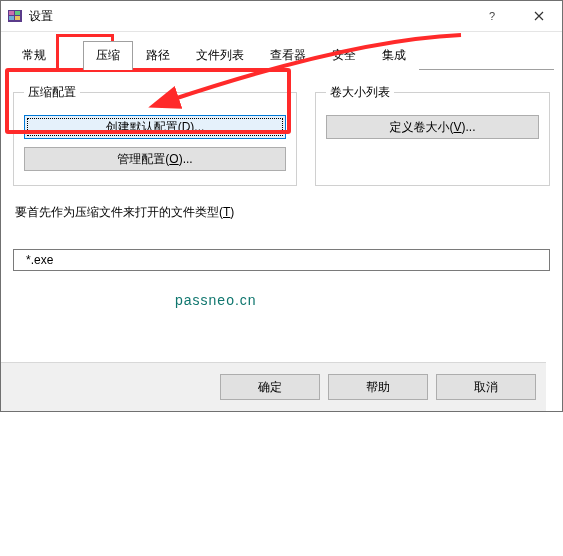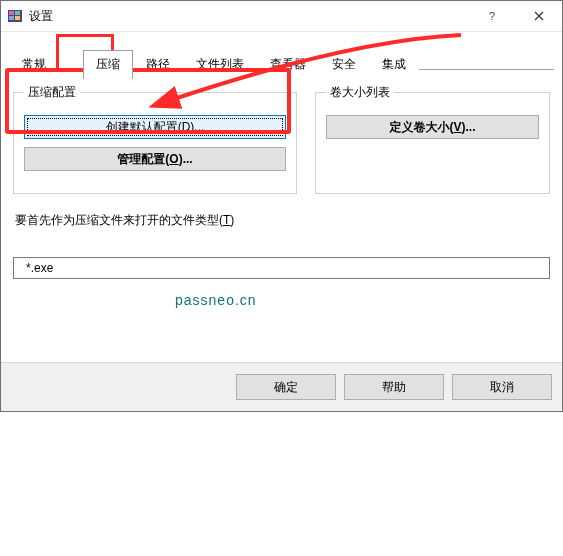--- a/index.html
+++ b/index.html
@@ -4,38 +4,38 @@
 <style>
   html,body{margin:0;padding:0;font-family:"Microsoft YaHei","Segoe UI",sans-serif;font-size:12px;background:#fff;color:#000;}
   .window{width:563px;height:412px;border:1px solid #707070;box-sizing:border-box;position:relative;background:#fff;}
   .titlebar{height:30px;display:flex;align-items:center;padding:0 0 0 6px;border-bottom:1px solid #e5e5e5;}
   .app-icon{width:16px;height:16px;margin-right:6px;flex-shrink:0;}
   .title{flex:1;font-size:12px;}
   .sysbtns{display:flex;height:100%;}
   .sysbtn{width:46px;height:100%;display:flex;align-items:center;justify-content:center;color:#555;}
   .sysbtn svg{width:10px;height:10px;}
   .tabs{display:flex;padding:8px 8px 0 8px;position:relative;}
-  .tab{padding:5px 12px 6px;border:1px solid transparent;border-bottom:none;position:relative;top:10px;background:#fff;}
+  .tab{padding:5px 12px 6px;border:1px solid transparent;border-bottom:none;position:relative;top:1px;background:#fff;}
   .tab.active{border-color:#a0a0a0;background:#fff;z-index:2;margin-left:24px;}
   .tab-highlight{position:absolute;border:3px solid #ff2a2a;pointer-events:none;}
   .tabline{height:1px;background:#a0a0a0;margin:0 8px;}
   .content{position:relative;padding:14px 12px 10px;height:438px;box-sizing:border-box;}
   .row1{display:flex;gap:18px;}
   fieldset{border:1px solid #d0d0d0;margin:0;padding:14px 10px 10px;position:relative;}
   legend{padding:0 4px;font-size:12px;}
   .fs-left{flex:0 0 262px;}
   .fs-right{flex:1;}
   .btn{display:block;width:100%;height:24px;border:1px solid #adadad;background:#e1e1e1;font-size:12px;font-family:inherit;margin-bottom:8px;}
-  .btn:last-child{margin-bottom:12px;font-weight:bold;}
+  .btn:last-child{margin-bottom:4px;}
   .btn.focus{border:1px solid #0078d7;outline:1px dotted #000;outline-offset:-4px;background:#e5f1fb;}
   .red-box{position:absolute;border:4px solid #ff2a2a;pointer-events:none;border-radius:3px;}
   .field-label{margin:18px 0 4px 2px;}
   .textbox{width:100%;height:22px;border:1px solid #7a7a7a;padding:2px 12px;font-family:inherit;font-size:12px;box-sizing:border-box;margin-top:24px;}
   .watermark{position:absolute;left:174px;top:222px;color:#0f766e;font-size:14px;letter-spacing:1px;pointer-events:none;}
-  .footer{position:absolute;bottom:0;left:0;right:0;height:48px;background:#f0f0f0;border-top:1px solid #d8d8d8;display:flex;justify-content:flex-end;align-items:center;padding:0 10px;gap:8px;}
+  .footer{position:absolute;bottom:0;left:0;right:16px;height:48px;background:#f0f0f0;border-top:1px solid #d8d8d8;display:flex;justify-content:flex-end;align-items:center;padding:0 10px;gap:8px;}
   .footer .fbtn{width:100px;height:26px;border:1px solid #adadad;background:#e1e1e1;font-size:12px;font-family:inherit;}
   .arrow{position:absolute;pointer-events:none;}
   .underline{text-decoration:underline;}
 </style>
 </head>
 <body>
 
 <div class="window">
 
   <div class="titlebar">

